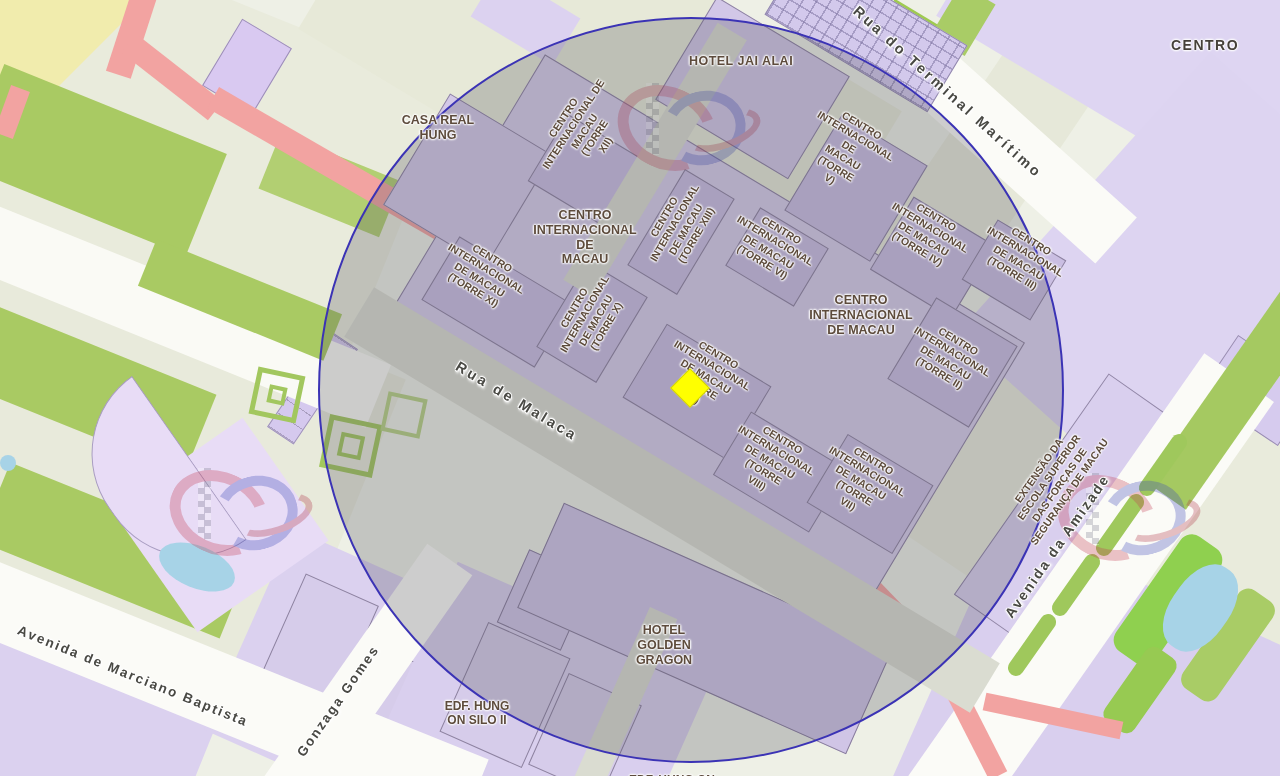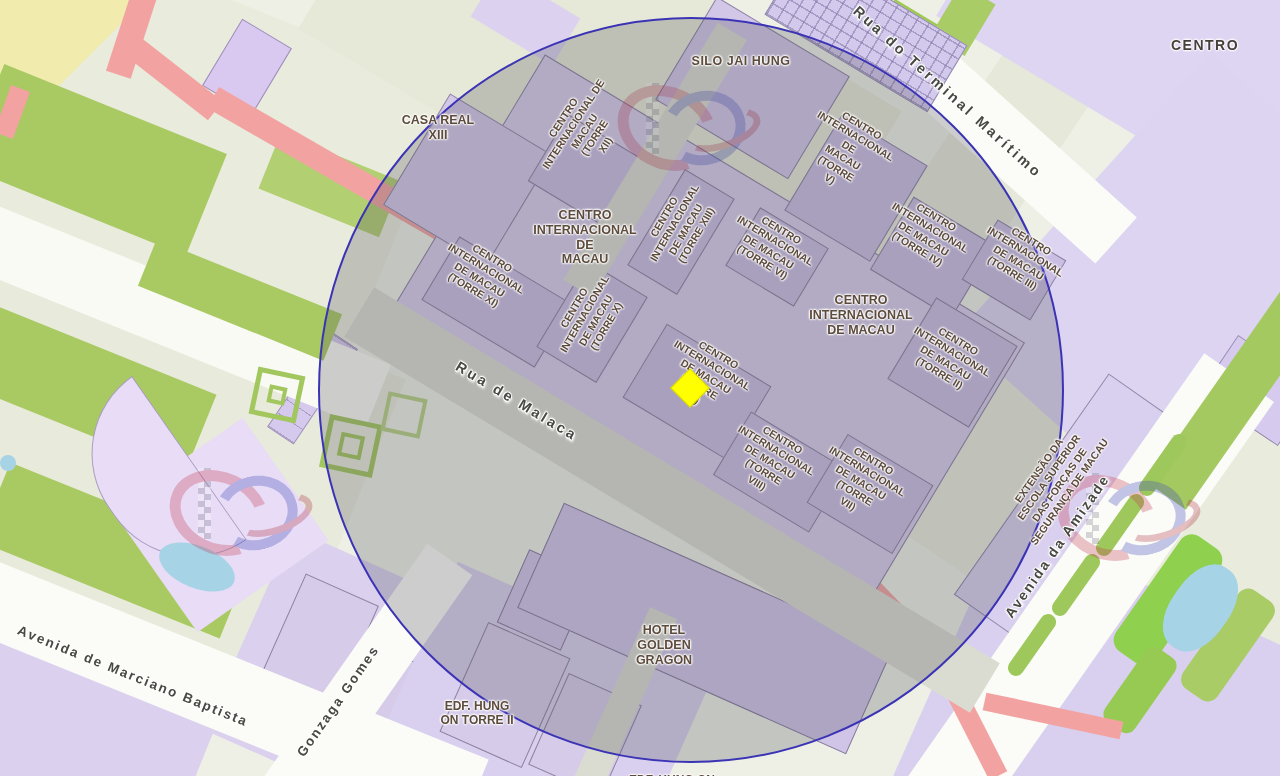--- a/index.html
+++ b/index.html
@@ -139,23 +139,23 @@
   <div class="wm" style="left:1050px;top:465px;">
     <div class="flag"></div>
     <div class="red"></div>
     <div class="blue"></div>
     <div class="swoosh"></div>
   </div>
 
   <div id="overlay-circle"></div>
 
   <div class="lbl" style="left:1205px;top:45px;font-size:14px;letter-spacing:1.5px;color:#46403a;">CENTRO</div>
-  <div class="lbl" style="left:741px;top:61px;font-size:12.5px;letter-spacing:.5px;">SILO JAI HUNG</div>
+  <div class="lbl" style="left:741px;top:61px;font-size:12.5px;letter-spacing:.5px;">HOTEL JAI ALAI</div>
   <div class="lbl" style="left:438px;top:128px;font-size:12.5px;">CASA REAL
-XIII</div>
+HUNG</div>
   <div class="lbl" style="left:584px;top:131px;font-size:10.5px;transform:translate(-50%,-50%) rotate(-57deg);">CENTRO
 INTERNACIONAL DE
 MACAU
 (TORRE
 XII)</div>
   <div class="lbl" style="left:585px;top:237px;font-size:12.5px;">CENTRO
 INTERNACIONAL
 DE
 MACAU</div>
   <div class="lbl" style="left:483px;top:274px;font-size:10.5px;transform:translate(-50%,-50%) rotate(31deg);">CENTRO
@@ -207,21 +207,21 @@
 VIII)</div>
   <div class="lbl" style="left:861px;top:482px;font-size:10.5px;transform:translate(-50%,-50%) rotate(31deg);">CENTRO
 INTERNACIONAL
 DE MACAU
 (TORRE
 VII)</div>
   <div class="lbl" style="left:664px;top:645px;font-size:12.5px;">HOTEL
 GOLDEN
 GRAGON</div>
   <div class="lbl" style="left:477px;top:713px;font-size:12px;">EDF. HUNG
-ON TORRE II</div>
+ON SILO II</div>
   <div class="lbl" style="left:672px;top:780px;font-size:12px;">EDF. HUNG ON</div>
   <div class="lbl" style="left:1054px;top:481px;font-size:10.5px;transform:translate(-50%,-50%) rotate(-55deg);">EXTENSÃO DA
 ESCOLA SUPERIOR
 DAS FORÇAS DE
 SEGURANÇA DE MACAU</div>
 
   <div class="rlbl" style="left:948px;top:92px;font-size:14.5px;letter-spacing:3px;transform:translate(-50%,-50%) rotate(42deg);">Rua do Terminal Marítimo</div>
   <div class="rlbl" style="left:517px;top:401px;font-size:14.5px;letter-spacing:3px;transform:translate(-50%,-50%) rotate(31deg);">Rua de Malaca</div>
   <div class="rlbl" style="left:1057px;top:546px;font-size:14px;letter-spacing:2px;transform:translate(-50%,-50%) rotate(-55deg);">Avenida da Amizade</div>
   <div class="rlbl" style="left:133px;top:676px;font-size:13.5px;letter-spacing:2px;transform:translate(-50%,-50%) rotate(22deg);">Avenida de Marciano Baptista</div>

